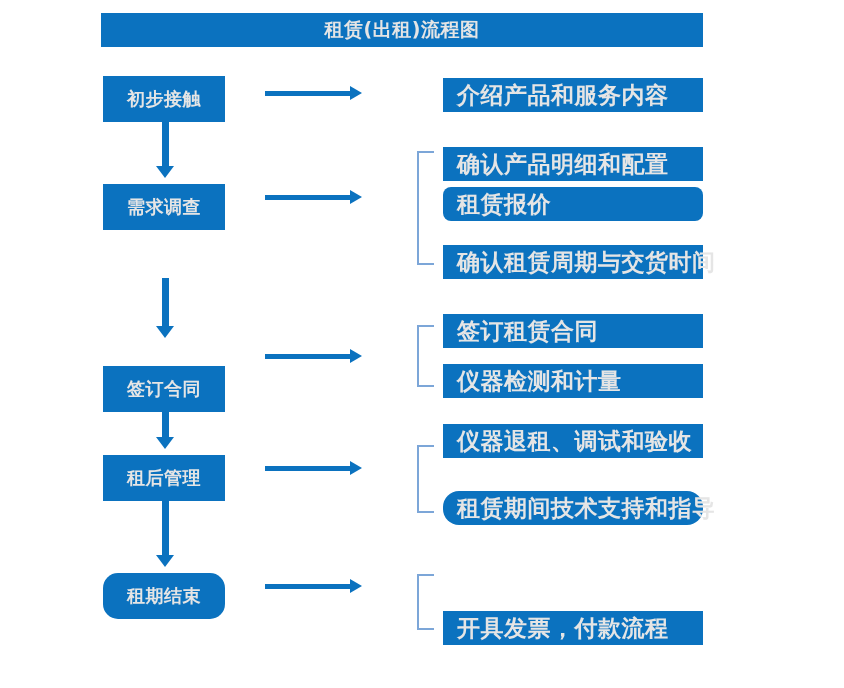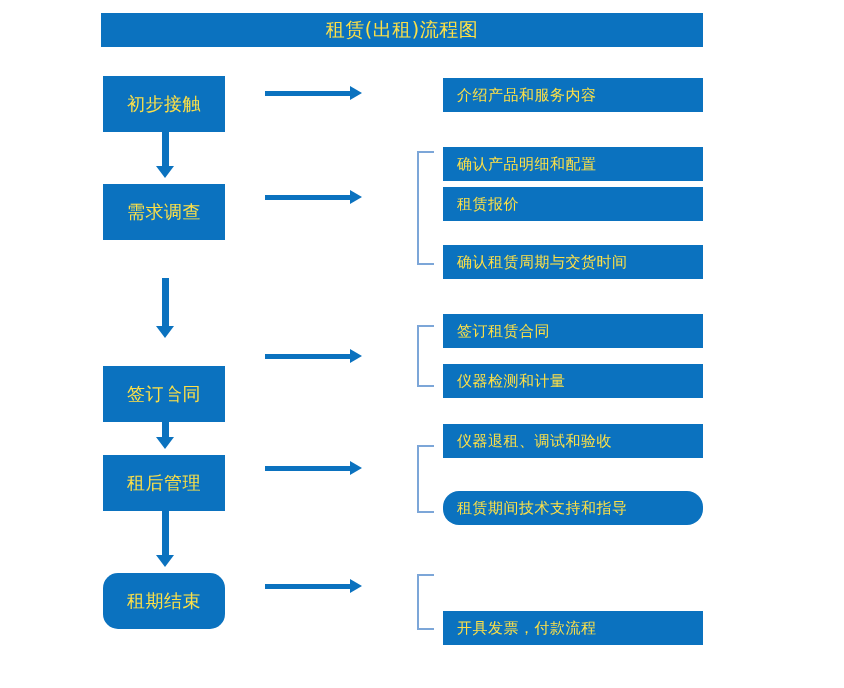--- a/index.html
+++ b/index.html
@@ -19,60 +19,60 @@
     position: absolute;
     left: 0; top: 0;
     width: 844px;
     height: 688px;
   }
 
   
   .box {
     position: absolute;
     background: #0B72BF;
-    color: #fde047;
+    color: #e5e5e5;
     display: flex;
     align-items: center;
     box-sizing: border-box;
-    font-weight: normal;
+    font-weight: bold;
     letter-spacing: 0.5px;
     white-space: nowrap;
   }
 
   
   .title-banner {
     left: 101px;
     top: 13px;
     width: 602px;
     height: 34px;
     justify-content: center;
     font-size: 19px;
   }
 
   
   .stage-box {
     left: 103px;
     width: 122px;
-    height: 56px;
+    height: 46px;
     justify-content: center;
     font-size: 18px;
   }
   .stage-1 { top: 76px; }
   .stage-2 { top: 184px; }
   .stage-3 { top: 343px; margin-top: 23px; }
   .stage-4 { top: 455px; }
   .stage-5 { top: 573px; border-radius: 15px; }
 
   
   .detail-box {
     left: 443px;
     width: 260px;
     height: 34px;
     padding-left: 14px;
-    font-size: 15px;
+    font-size: 23px;
   }
 
   
   .h-arrow {
     position: absolute;
     height: 14px;
   }
   .h-arrow .shaft {
     position: absolute;
     left: 0;
@@ -143,21 +143,21 @@
 
   <div class="h-arrow" style="left:265px; top:190px; width:97px;">
     <div class="shaft" style="width:86px;"></div>
     <div class="head" style="left:85px;"></div>
   </div>
 
   <div class="bracket" style="left:417px; top:151px; height:114px;"></div>
 
   <div class="box detail-box" style="top:135px;margin-top:12px;">确认产品明细和配置</div>
 
-  <div class="box detail-box" style="top:187px;">租赁报价</div>
+  <div class="box detail-box" style="top:187px;border-radius:8px;">租赁报价</div>
 
   <div class="box detail-box" style="top:245px;">确认租赁周期与交货时间</div>
 
   <div class="v-arrow" style="left:156px; top:278px; height:60px;">
     <div class="shaft" style="height:48px;"></div>
     <div class="head" style="top:48px;"></div>
   </div>
 
   <div class="box stage-box stage-3">签订合同</div>
 

